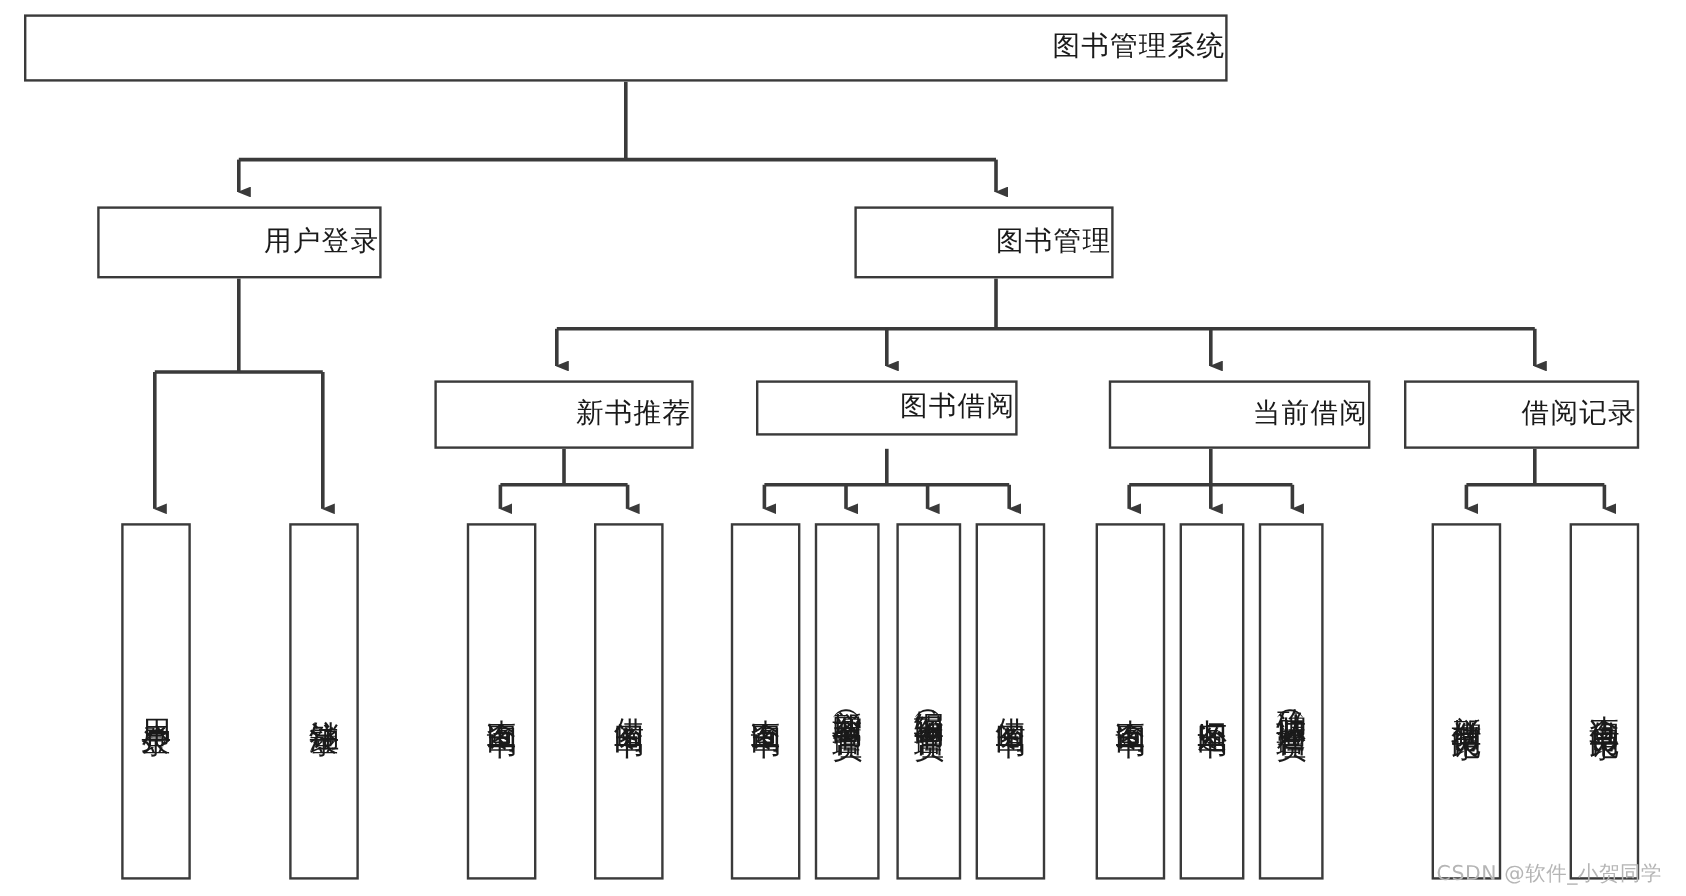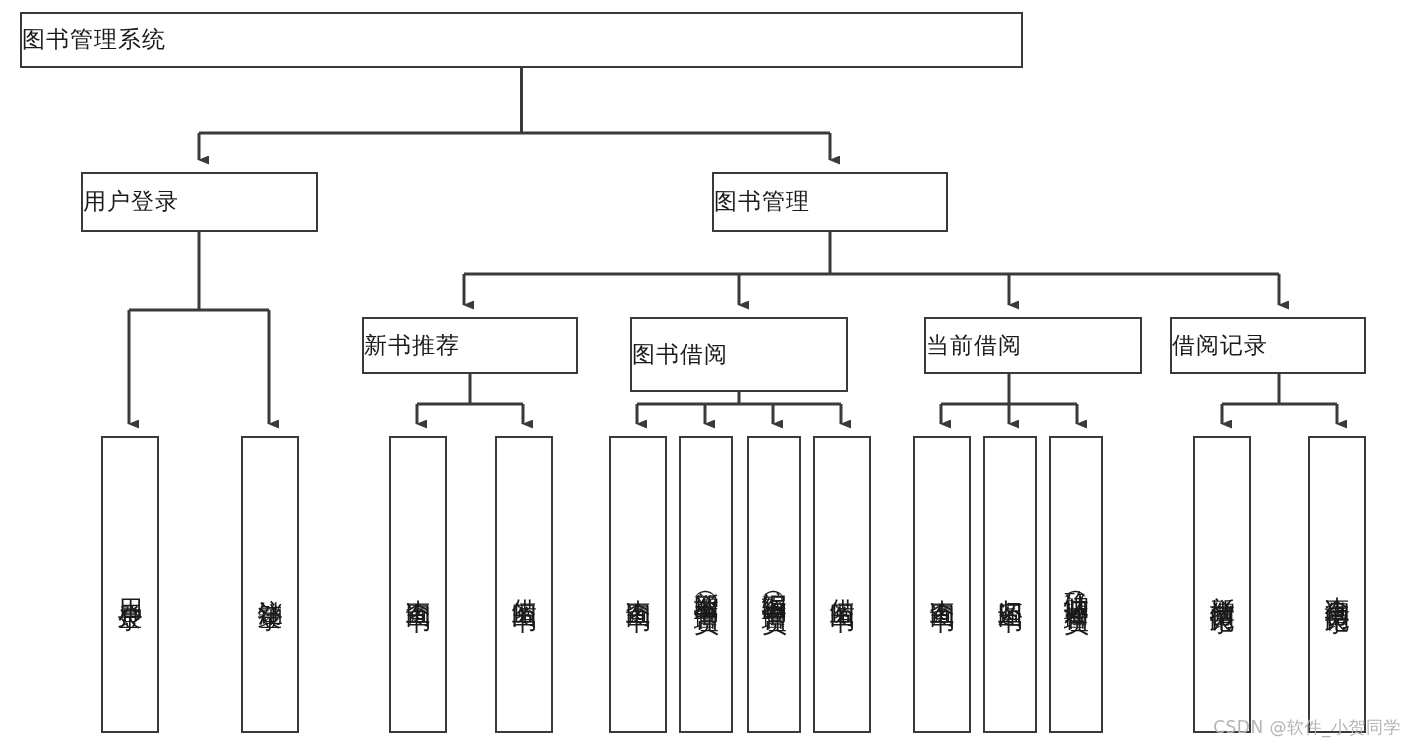--- a/index.html
+++ b/index.html
@@ -25,21 +25,21 @@
     width: 1405px;
     height: 747px;
   }
   .node {
     position: absolute;
     box-sizing: border-box;
     background: #ffffff;
     border: 2px solid #3a3a3a;
     display: flex;
     align-items: center;
-    justify-content: flex-start;
+    justify-content: flex-end;
     color: #1a1a1a;
   }
   .node.horizontal {
     font-size: 23px;
     letter-spacing: 1px;
     line-height: 1.2;
   }
   .node.vertical {
     writing-mode: vertical-rl;
     text-orientation: upright;
@@ -55,21 +55,21 @@
     display: block;
     white-space: pre-line;
     text-align: center;
   }
   .node.vertical .node-label {
     writing-mode: vertical-rl;
     text-orientation: upright;
   }
   #watermark {
     position: absolute;
-    right: 4px;
+    right: 20px;
     bottom: 8px;
     font-size: 17px;
     color: #b5b5b5;
     letter-spacing: 0.5px;
     white-space: nowrap;
     pointer-events: none;
     font-family: "DejaVu Sans", "Liberation Sans", sans-serif;
   }
 </style>
 </head>
@@ -130,29 +130,29 @@
   </svg>
 
   <div class="node horizontal" style="left:20px; top:12px; width:1003px; height:56px;">
     <span class="node-label">图书管理系统</span>
   </div>
 
   <div class="node horizontal" style="left:81px; top:172px; width:237px; height:60px;">
     <span class="node-label">用户登录</span>
   </div>
 
-  <div class="node horizontal" style="left:712px; top:172px; width:236px; height:60px;">
+  <div class="node horizontal" style="left:712px; top:172px; width:216px; height:60px;">
     <span class="node-label">图书管理</span>
   </div>
 
   <div class="node horizontal" style="left:362px; top:317px; width:216px; height:57px;">
     <span class="node-label">新书推荐</span>
   </div>
 
-  <div class="node horizontal" style="left:630px; top:317px; width:218px; height:75px;">
+  <div class="node horizontal" style="left:630px; top:317px; width:218px; height:46px;">
     <span class="node-label">图书借阅</span>
   </div>
 
   <div class="node horizontal" style="left:900px; top:317px; width:218px; height:57px;margin-left:24px;">
     <span class="node-label">当前借阅</span>
   </div>
 
   <div class="node horizontal" style="left:1170px; top:317px; width:196px; height:57px;">
     <span class="node-label">借阅记录</span>
   </div>

